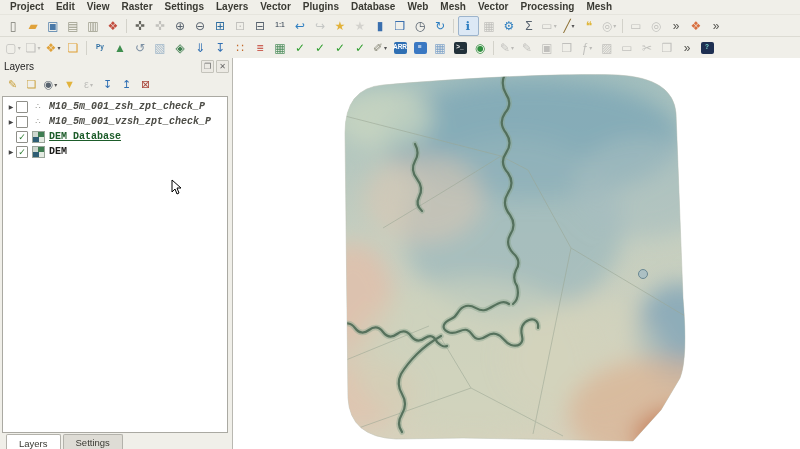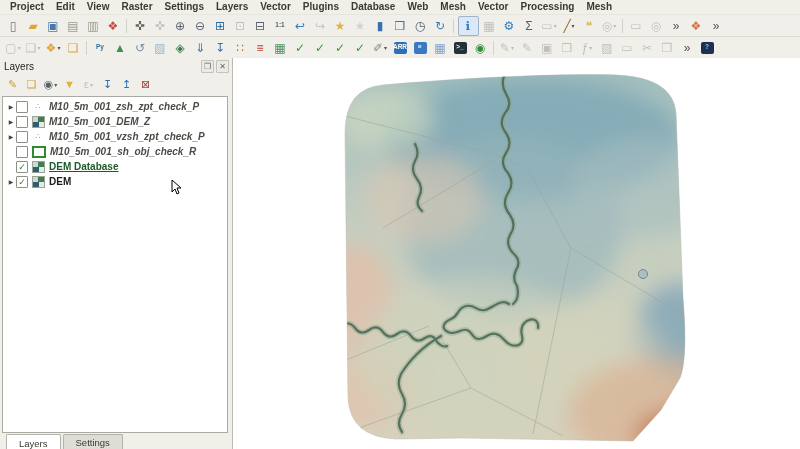--- a/index.html
+++ b/index.html
@@ -38,21 +38,21 @@
     overflow:hidden;padding-top:2px;}
   .lrow{height:15px;display:flex;align-items:center;font-size:10px;padding-left:3px;gap:0;}
   .lrow .arr{width:10px;font-size:6px;color:#444;text-align:center;}
   .lrow .chk{width:10px;height:10px;border:1px solid #8f8f89;background:#fff;border-radius:1px;
     display:flex;align-items:center;justify-content:center;font-size:9px;color:#2e7d32;margin-right:4px;flex:none;}
   .lrow .licon{width:13px;height:11px;margin-right:4px;flex:none;display:flex;align-items:center;justify-content:center;}
   .licon.raster{background:conic-gradient(from 0deg at 50% 50%,#3f7d52 0 90deg,#e4ebe2 90deg 180deg,#2f5e74 180deg 270deg,#cfd8cf 270deg);border:1px solid #9aa59a;width:11px;height:10px;}
   .licon.points{color:#8a8a84;font-size:8px;letter-spacing:1px;}
   .licon.poly-outline{border:2px solid #2e8b2e;background:#fff;width:10px;height:8px;}
   .licon.poly-empty{border:1px solid #a2a29c;background:#fdfdfb;width:11px;height:9px;}
-  .lname{white-space:nowrap;color:#3c3c38;}
+  .lname{white-space:nowrap;color:#3c3c38;font-family:Liberation Mono, monospace;}
   .lname.italic{font-style:italic;font-weight:600;color:#4c4c46;}
   .lname.bold{font-weight:bold;color:#1c1c1a;}
   .lname.underline{text-decoration:underline;}
   
   .bottom-tabs{height:16px;display:flex;align-items:flex-end;padding-left:6px;background:#f0efe9;}
   .btab{font-size:9.5px;padding:2px 12px 1px 12px;border:1px solid #b3b2ab;border-bottom:none;
     background:#dedcd5;color:#3a3a33;margin-right:2px;border-radius:2px 2px 0 0;cursor:default;}
   .btab.active{background:#ffffff;position:relative;top:1px;padding-top:3px;}
   
   .map-canvas{position:absolute;left:233px;top:58px;right:0;bottom:0;background:#ffffff;overflow:hidden;}
@@ -346,34 +346,22 @@
   <div class="layerlist" id="llist">
       <div class="lrow">
         <span class="arr">▶</span>
         <span class="chk"></span>
         <span class="licon points">∴</span>
         <span class="lname italic">M10_5m_001_zsh_zpt_check_P</span>
       </div>
       <div class="lrow">
         <span class="arr">▶</span>
         <span class="chk"></span>
-        <span class="licon raster"></span>
-        <span class="lname italic">M10_5m_001_DEM_Z</span>
-      </div>
-      <div class="lrow">
-        <span class="arr">▶</span>
-        <span class="chk"></span>
         <span class="licon points">∴</span>
         <span class="lname italic">M10_5m_001_vzsh_zpt_check_P</span>
-      </div>
-      <div class="lrow">
-        <span class="arr"></span>
-        <span class="chk"></span>
-        <span class="licon poly-outline"></span>
-        <span class="lname italic">M10_5m_001_sh_obj_check_R</span>
       </div>
       <div class="lrow">
         <span class="arr"></span>
         <span class="chk">✓</span>
         <span class="licon raster"></span>
         <span class="lname bold underline" style="color: rgb(29, 92, 42);">DEM Database</span>
       </div>
       <div class="lrow">
         <span class="arr">▶</span>
         <span class="chk">✓</span>

